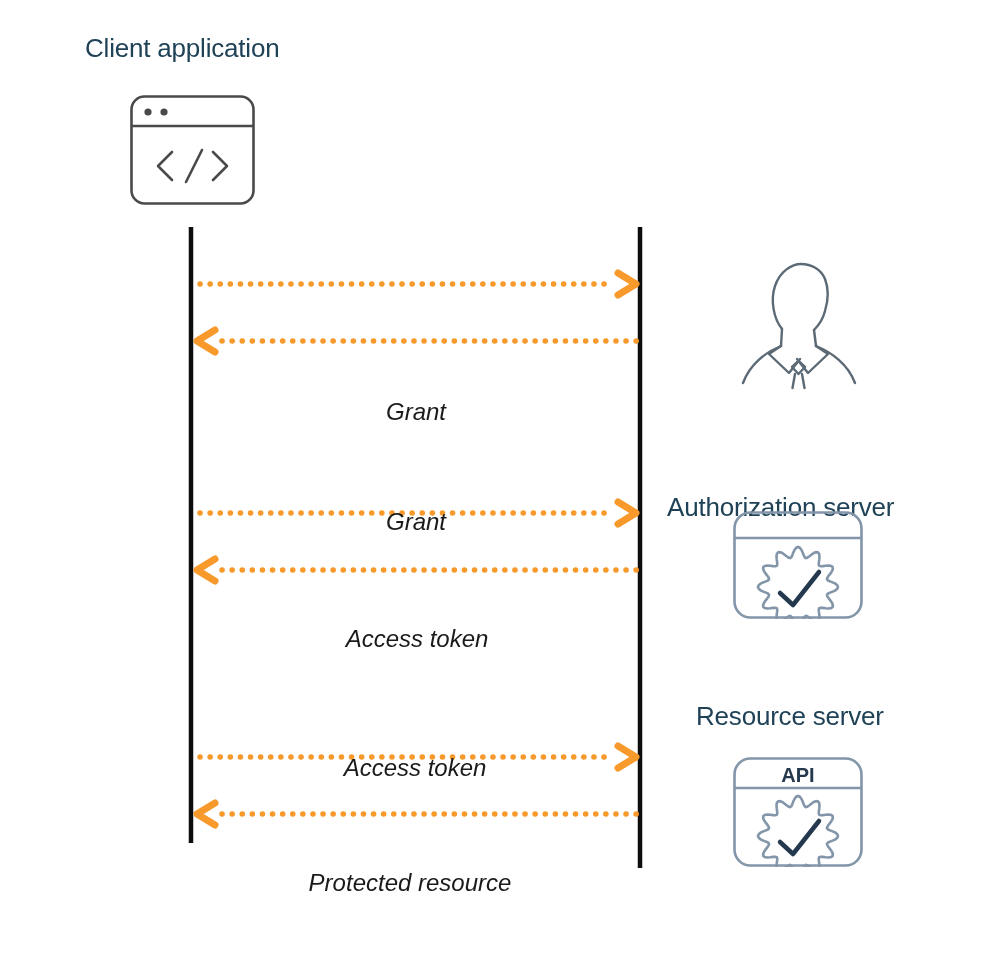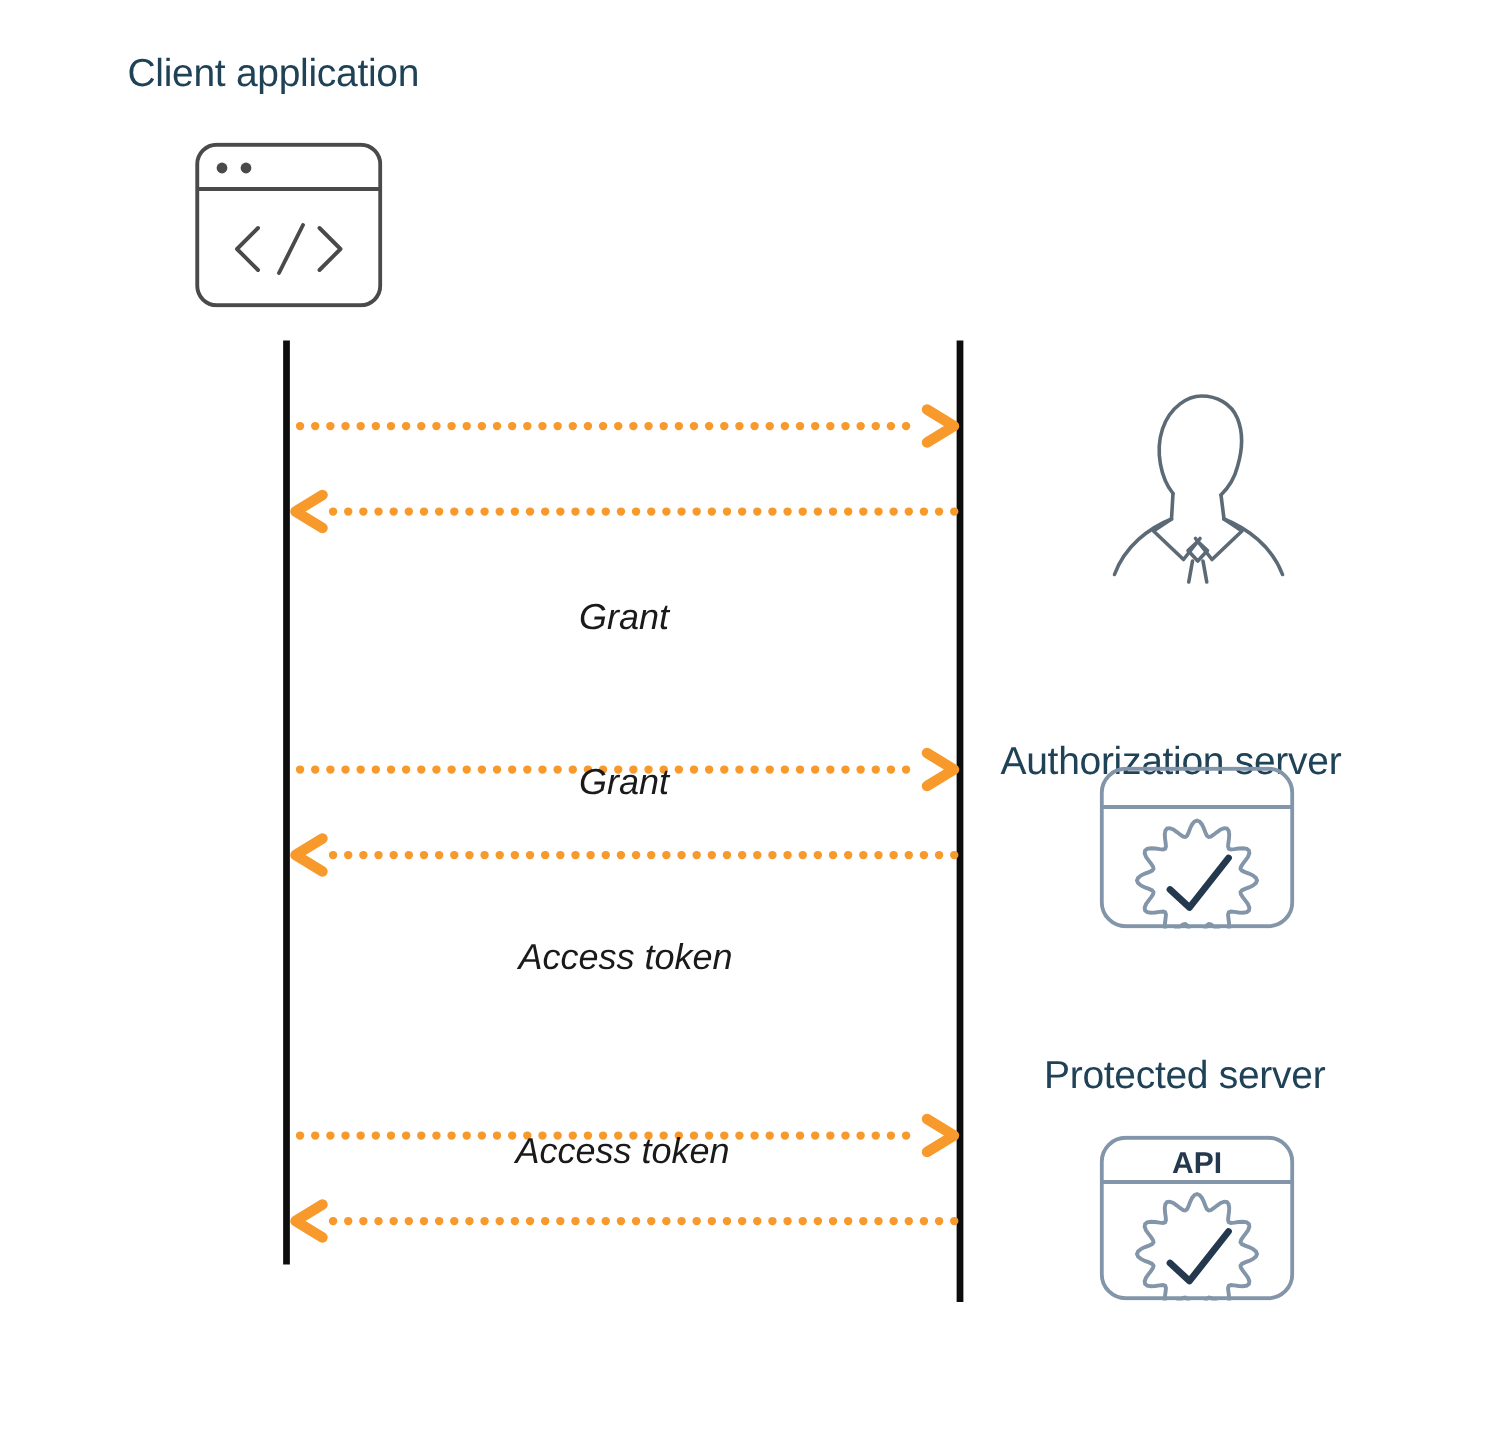--- a/index.html
+++ b/index.html
@@ -71,21 +71,21 @@
     </g>
 
     <g stroke="#F7992B" fill="none" stroke-linecap="round" stroke-linejoin="round">
       <line x1="222" y1="814" x2="638" y2="814" stroke-width="5.5" stroke-dasharray="0.1 10"></line>
       <polyline points="215,803 197,814 215,825" stroke-width="7"></polyline>
     </g>
   </svg>
 
   <div class="heading" style="left:85px; top:33px;">Client application</div>
   <div class="heading" style="left:667px; top:448px;margin-top:44px;">Authorization server</div>
-  <div class="heading" style="left:696px; top:701px;">Protected server</div>
+  <div class="heading" style="left:696px; top:701px;">Resource server</div>
 
   <svg class="icon" style="left:130px; top:95px;" width="125" height="110" viewBox="0 0 125 110">
     <rect x="1.5" y="1.5" width="122" height="107" rx="13" fill="none" stroke="#4A4A4A" stroke-width="2.6"></rect>
     <line x1="1.5" y1="31" x2="123.5" y2="31" stroke="#4A4A4A" stroke-width="2.6"></line>
     <circle cx="18" cy="17" r="3.6" fill="#4A4A4A"></circle>
     <circle cx="34" cy="17" r="3.6" fill="#4A4A4A"></circle>
     <g stroke="#4A4A4A" stroke-width="2.6" fill="none" stroke-linecap="round" stroke-linejoin="round">
       <polyline points="42,57 28,71 42,85"></polyline>
       <line x1="56" y1="87" x2="72" y2="55"></line>
       <polyline points="83,57 97,71 83,85"></polyline>
@@ -124,14 +124,15 @@
     <rect x="1.5" y="1.5" width="127" height="107" rx="16" fill="none" stroke="#8295A9" stroke-width="2.6"></rect>
     <line x1="1.5" y1="31" x2="128.5" y2="31" stroke="#8295A9" stroke-width="2.6"></line>
     <text x="65" y="25" text-anchor="middle" fill="#24384E" font-size="20" font-weight="bold" font-family="Liberation Sans, sans-serif">API</text>
     <polyline points="47,85 60,97 86,64" fill="none" stroke="#24384E" stroke-width="4.5" stroke-linecap="round" stroke-linejoin="round"></polyline>
   </svg>
 
   <div class="msg-label" style="left:416px; top:354px;">Grant</div>
   <div class="msg-label" style="left:416px; top:464px;">Grant</div>
   <div class="msg-label" style="left:417px; top:581px;">Access token</div>
   <div class="msg-label" style="left:415px; top:710px;">Access token</div>
+  <div class="msg-label" style="left:410px; top:825px;">Protected resource</div>
 
 </div>
 
 </body></html>

